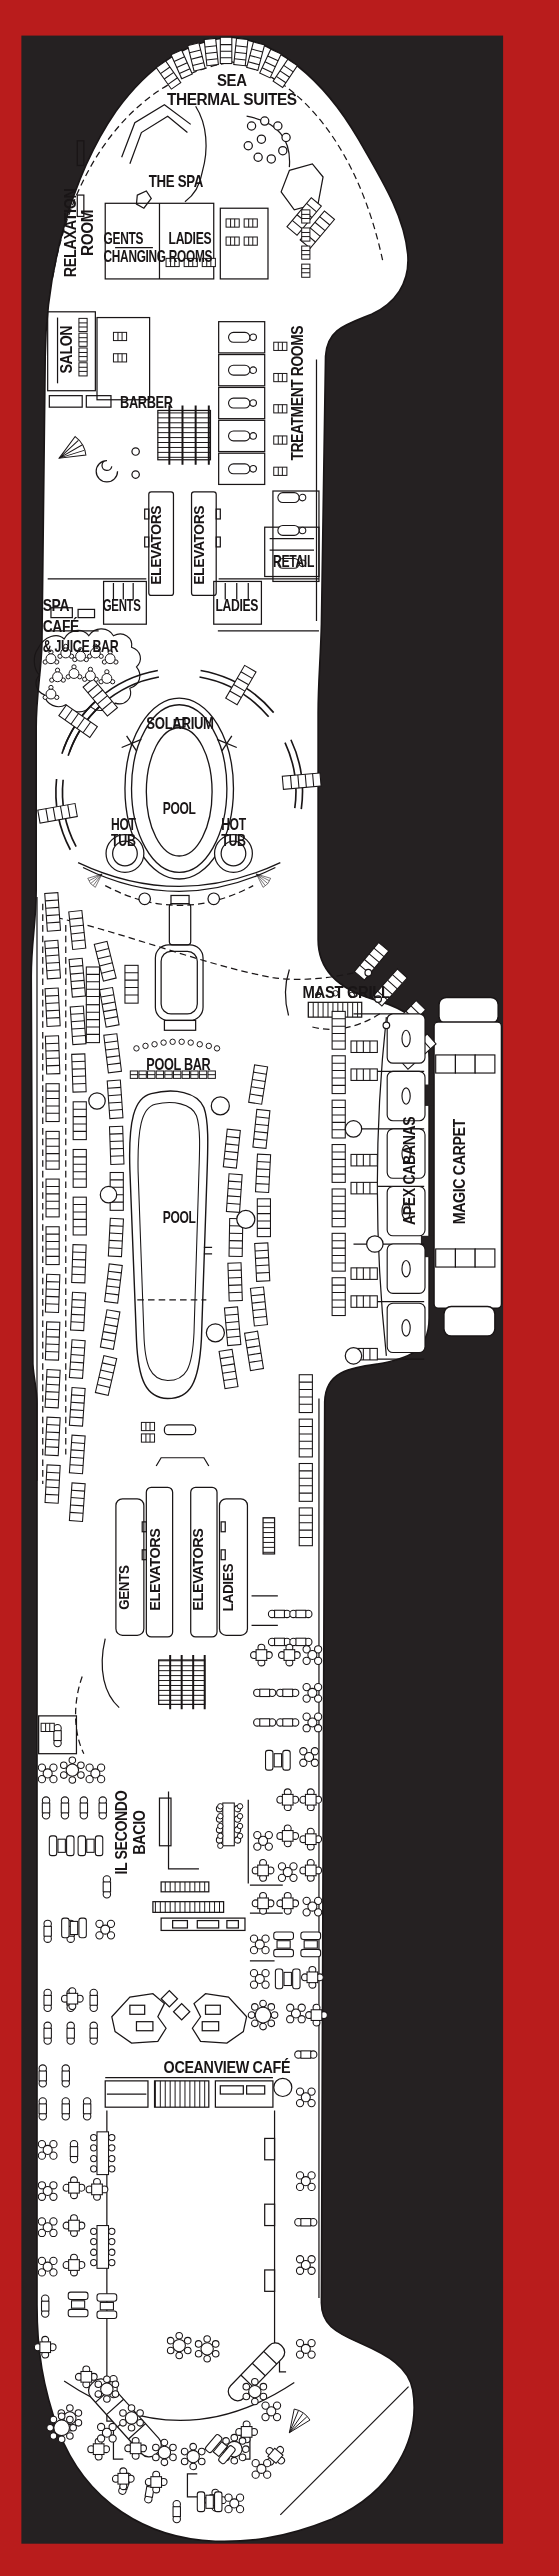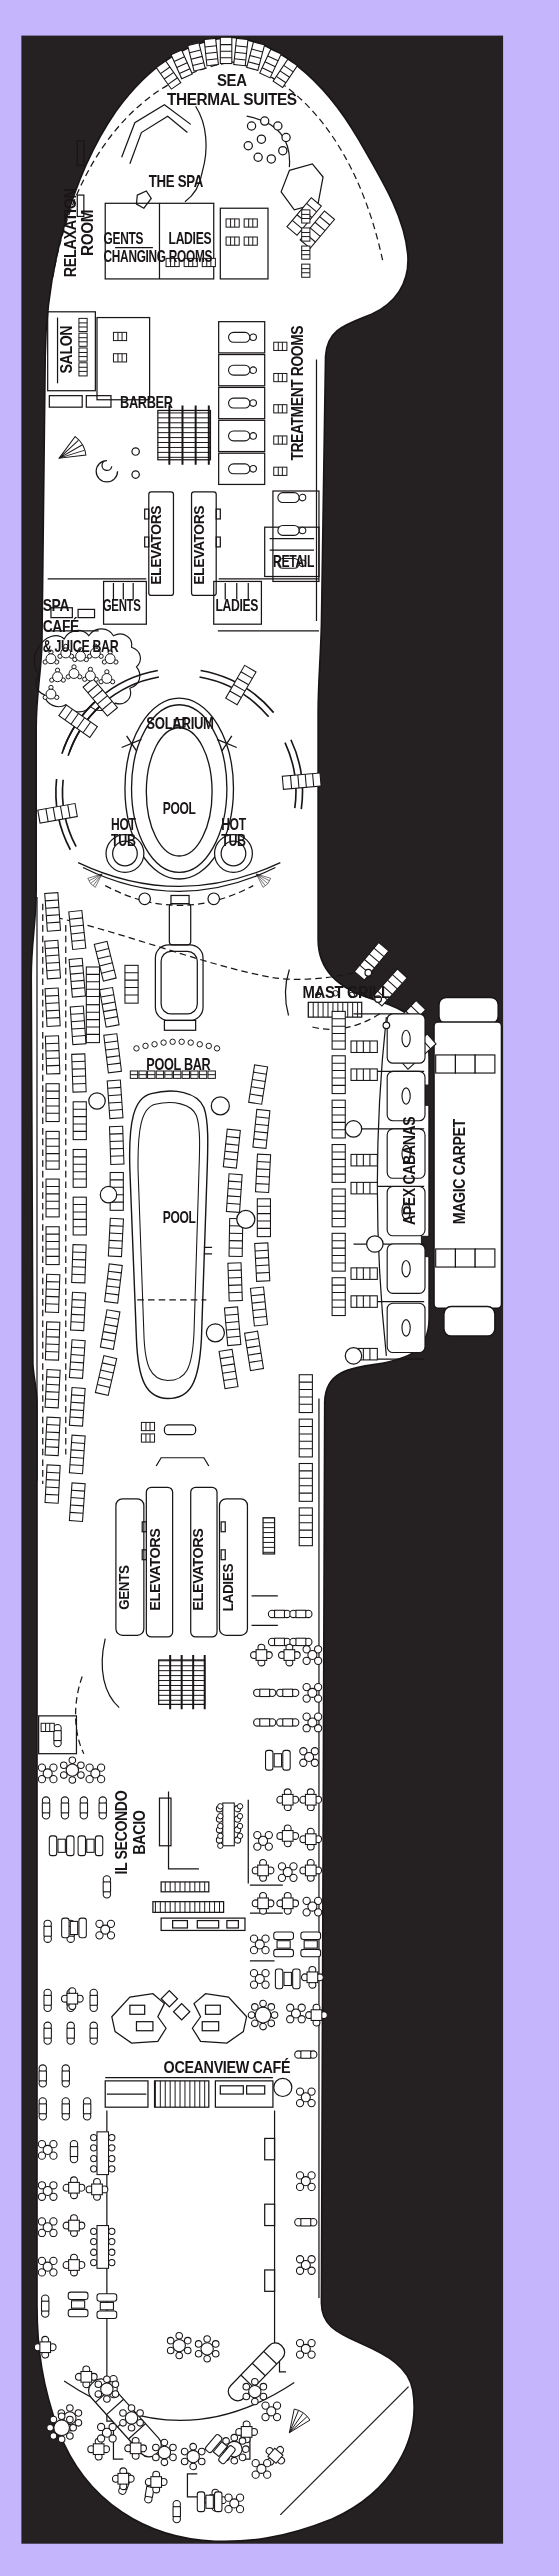--- a/index.html
+++ b/index.html
@@ -1,16 +1,16 @@
 <!DOCTYPE html>
 <html style="font-size:13px"><head>
 <meta charset="utf-8">
 <style>
   html,body{margin:0;padding:0;background:#ffffff;}
-  .stage{position:relative;width:559px;height:2576px;background:#c4b5fd;overflow:hidden;}
+  .stage{position:relative;width:559px;height:2576px;background:#b91c1c;overflow:hidden;}
   svg{position:absolute;left:0;top:0;}
   svg text{
     font-family:"Liberation Sans",sans-serif;
     font-weight:700;
     fill:#191516;
     letter-spacing:-0.5px;
   }
 </style>
 </head>
 <body>

